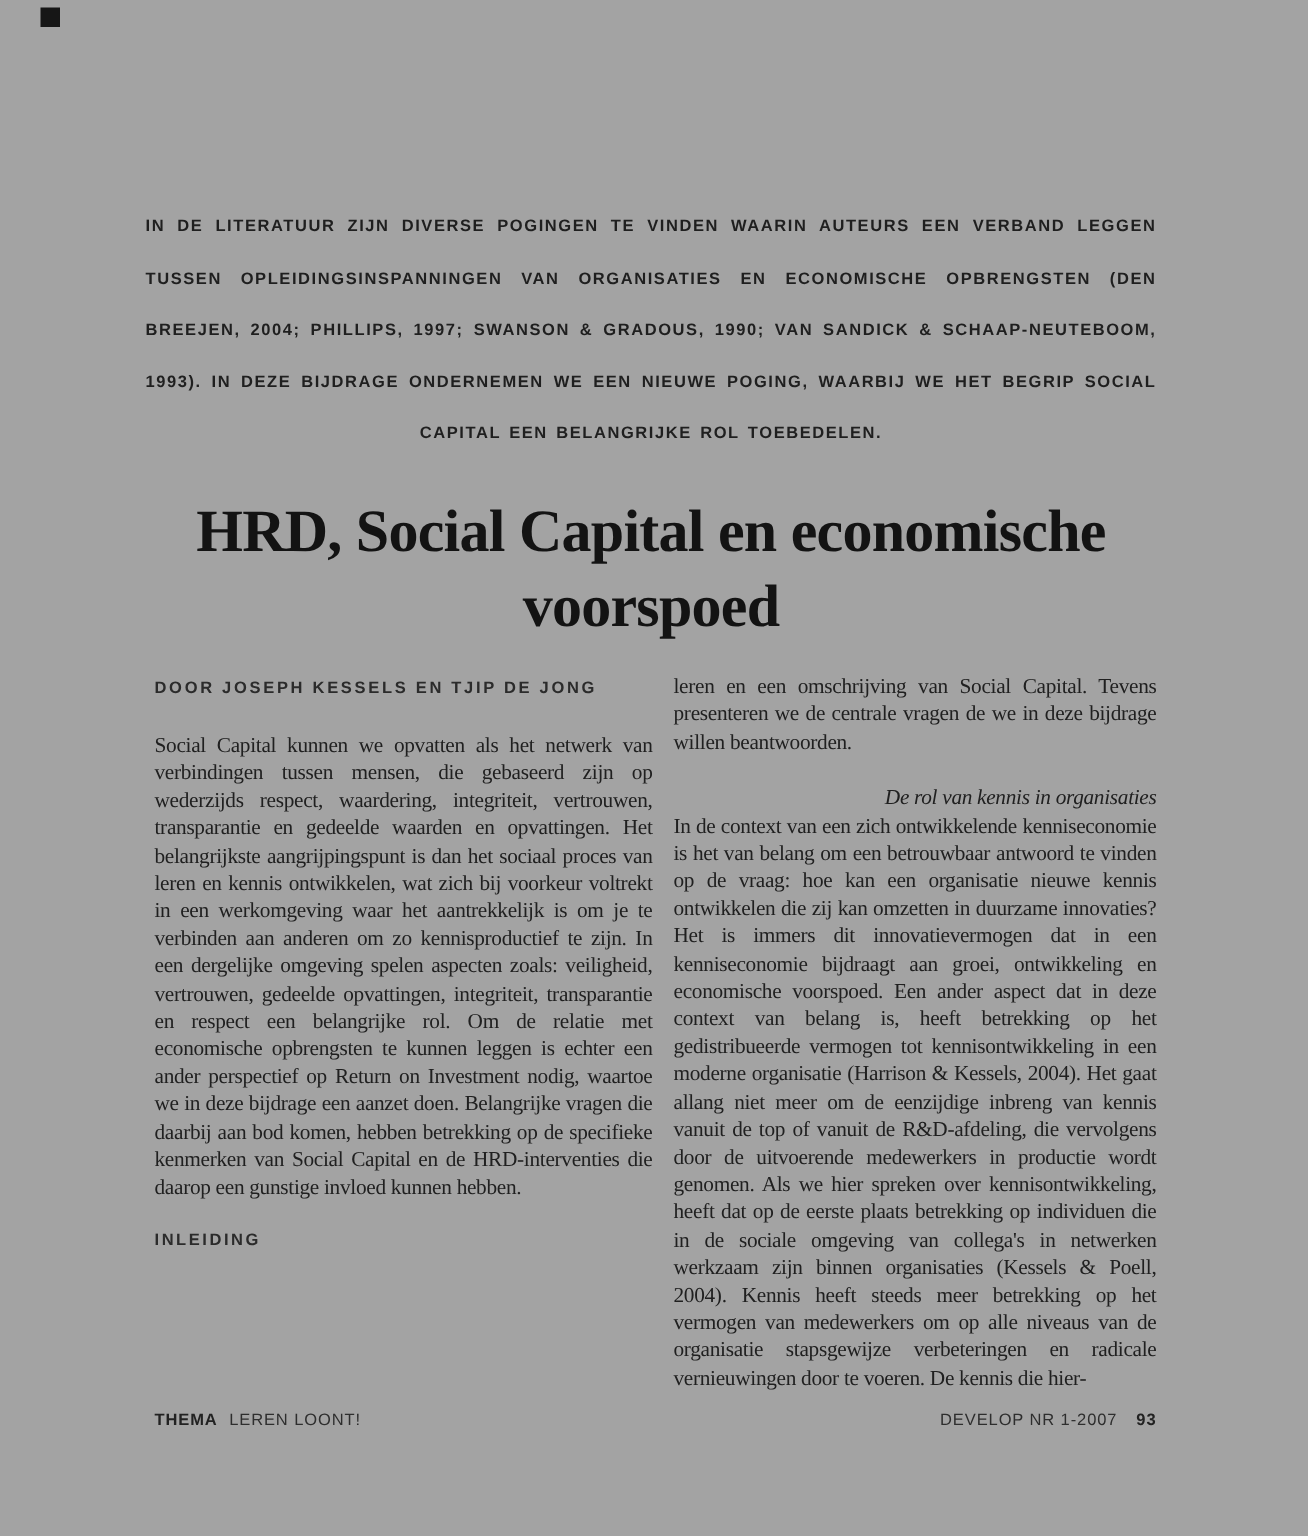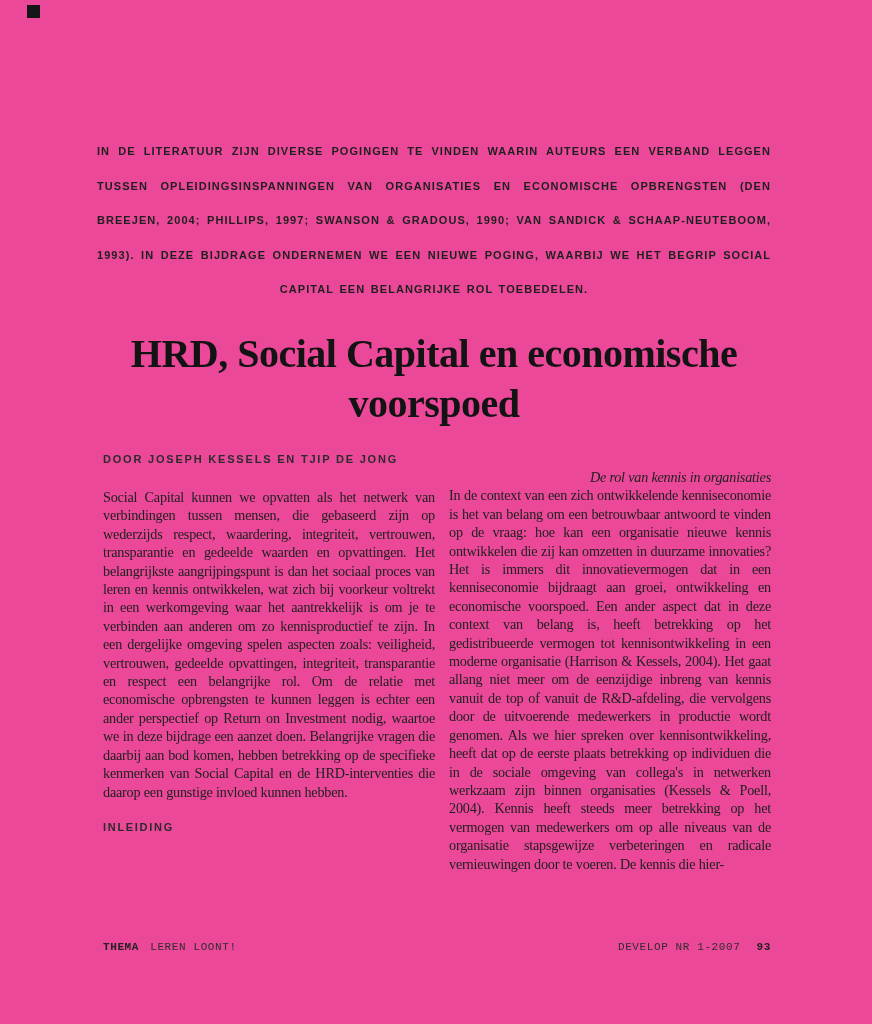--- a/index.html
+++ b/index.html
@@ -1,19 +1,19 @@
 <!DOCTYPE html>
 <html lang="nl"><head>
 <meta charset="utf-8">
 <style>
   html,body{margin:0;padding:0;background:#e8e8e8;}
   .page{
     position:relative;
     width:872px;height:1024px;
-    background:#ec4899;
+    background:#a3a3a3;
     overflow:hidden;
     font-family:"Liberation Serif", serif;
     color:#1e1e1e;
   }
   .corner-marker{
     position:absolute;left:27px;top:5px;
     width:13px;height:13px;background:#161616;
   }
   .intro{
     position:absolute;left:97px;top:134px;width:674px;
@@ -56,21 +56,21 @@
     text-align:left;
   }
   .subheading{
     font-style:italic;
     margin-top:19px !important;
     text-align:right;
   }
   .footer{
     position:absolute;left:103px;top:941px;width:668px;
     display:flex;justify-content:space-between;align-items:baseline;
-    font-family:Liberation Mono, monospace;
+    font-family:Liberation Sans, sans-serif;
     font-size:11px;letter-spacing:0.6px;color:#2e2e2e;
   }
   .footer .bold{font-weight:bold;color:#222;}
   .footer .left-group span{margin-right:4px;}
   .footer .right-group .page-num{margin-left:9px;text-align:right;}
 </style>
 </head>
 <body>
 
 <div class="page">
@@ -83,20 +83,21 @@
 
   <div class="columns">
 
     <div class="col">
       <div class="byline">DOOR JOSEPH KESSELS EN TJIP DE JONG</div>
       <p>Social Capital kunnen we opvatten als het netwerk van verbindingen tussen mensen, die gebaseerd zijn op wederzijds respect, waardering, integriteit, vertrouwen, transparantie en gedeelde waarden en opvattingen. Het belangrijkste aangrijpingspunt is dan het sociaal proces van leren en kennis ontwikkelen, wat zich bij voorkeur voltrekt in een werkomgeving waar het aantrekkelijk is om je te verbinden aan anderen om zo kennisproductief te zijn. In een dergelijke omgeving spelen aspecten zoals: veiligheid, vertrouwen, gedeelde opvattingen, integriteit, transparantie en respect een belangrijke rol. Om de relatie met economische opbrengsten te kunnen leggen is echter een ander perspectief op Return on Investment nodig, waartoe we in deze bijdrage een aanzet doen. Belangrijke vragen die daarbij aan bod komen, hebben betrekking op de specifieke kenmerken van Social Capital en de HRD-interventies die daarop een gunstige invloed kunnen hebben.</p>
       <div class="section-heading">INLEIDING</div>
     </div>
 
     <div class="col">
+      <p>leren en een omschrijving van Social Capital. Tevens presenteren we de centrale vragen de we in deze bijdrage willen beantwoorden.</p>
       <p class="subheading">De rol van kennis in organisaties</p>
       <p>In de context van een zich ontwikkelende kenniseconomie is het van belang om een betrouwbaar antwoord te vinden op de vraag: hoe kan een organisatie nieuwe kennis ontwikkelen die zij kan omzetten in duurzame innovaties? Het is immers dit innovatievermogen dat in een kenniseconomie bijdraagt aan groei, ontwikkeling en economische voorspoed. Een ander aspect dat in deze context van belang is, heeft betrekking op het gedistribueerde vermogen tot kennisontwikkeling in een moderne organisatie (Harrison &amp; Kessels, 2004). Het gaat allang niet meer om de eenzijdige inbreng van kennis vanuit de top of vanuit de R&amp;D-afdeling, die vervolgens door de uitvoerende medewerkers in productie wordt genomen. Als we hier spreken over kennisontwikkeling, heeft dat op de eerste plaats betrekking op individuen die in de sociale omgeving van collega's in netwerken werkzaam zijn binnen organisaties (Kessels &amp; Poell, 2004). Kennis heeft steeds meer betrekking op het vermogen van medewerkers om op alle niveaus van de organisatie stapsgewijze verbeteringen en radicale vernieuwingen door te voeren. De kennis die hier-</p>
     </div>
 
   </div>
 
   <div class="footer">
     <div class="left-group">
       <span class="bold">THEMA</span>
       <span>LEREN LOONT!</span>

